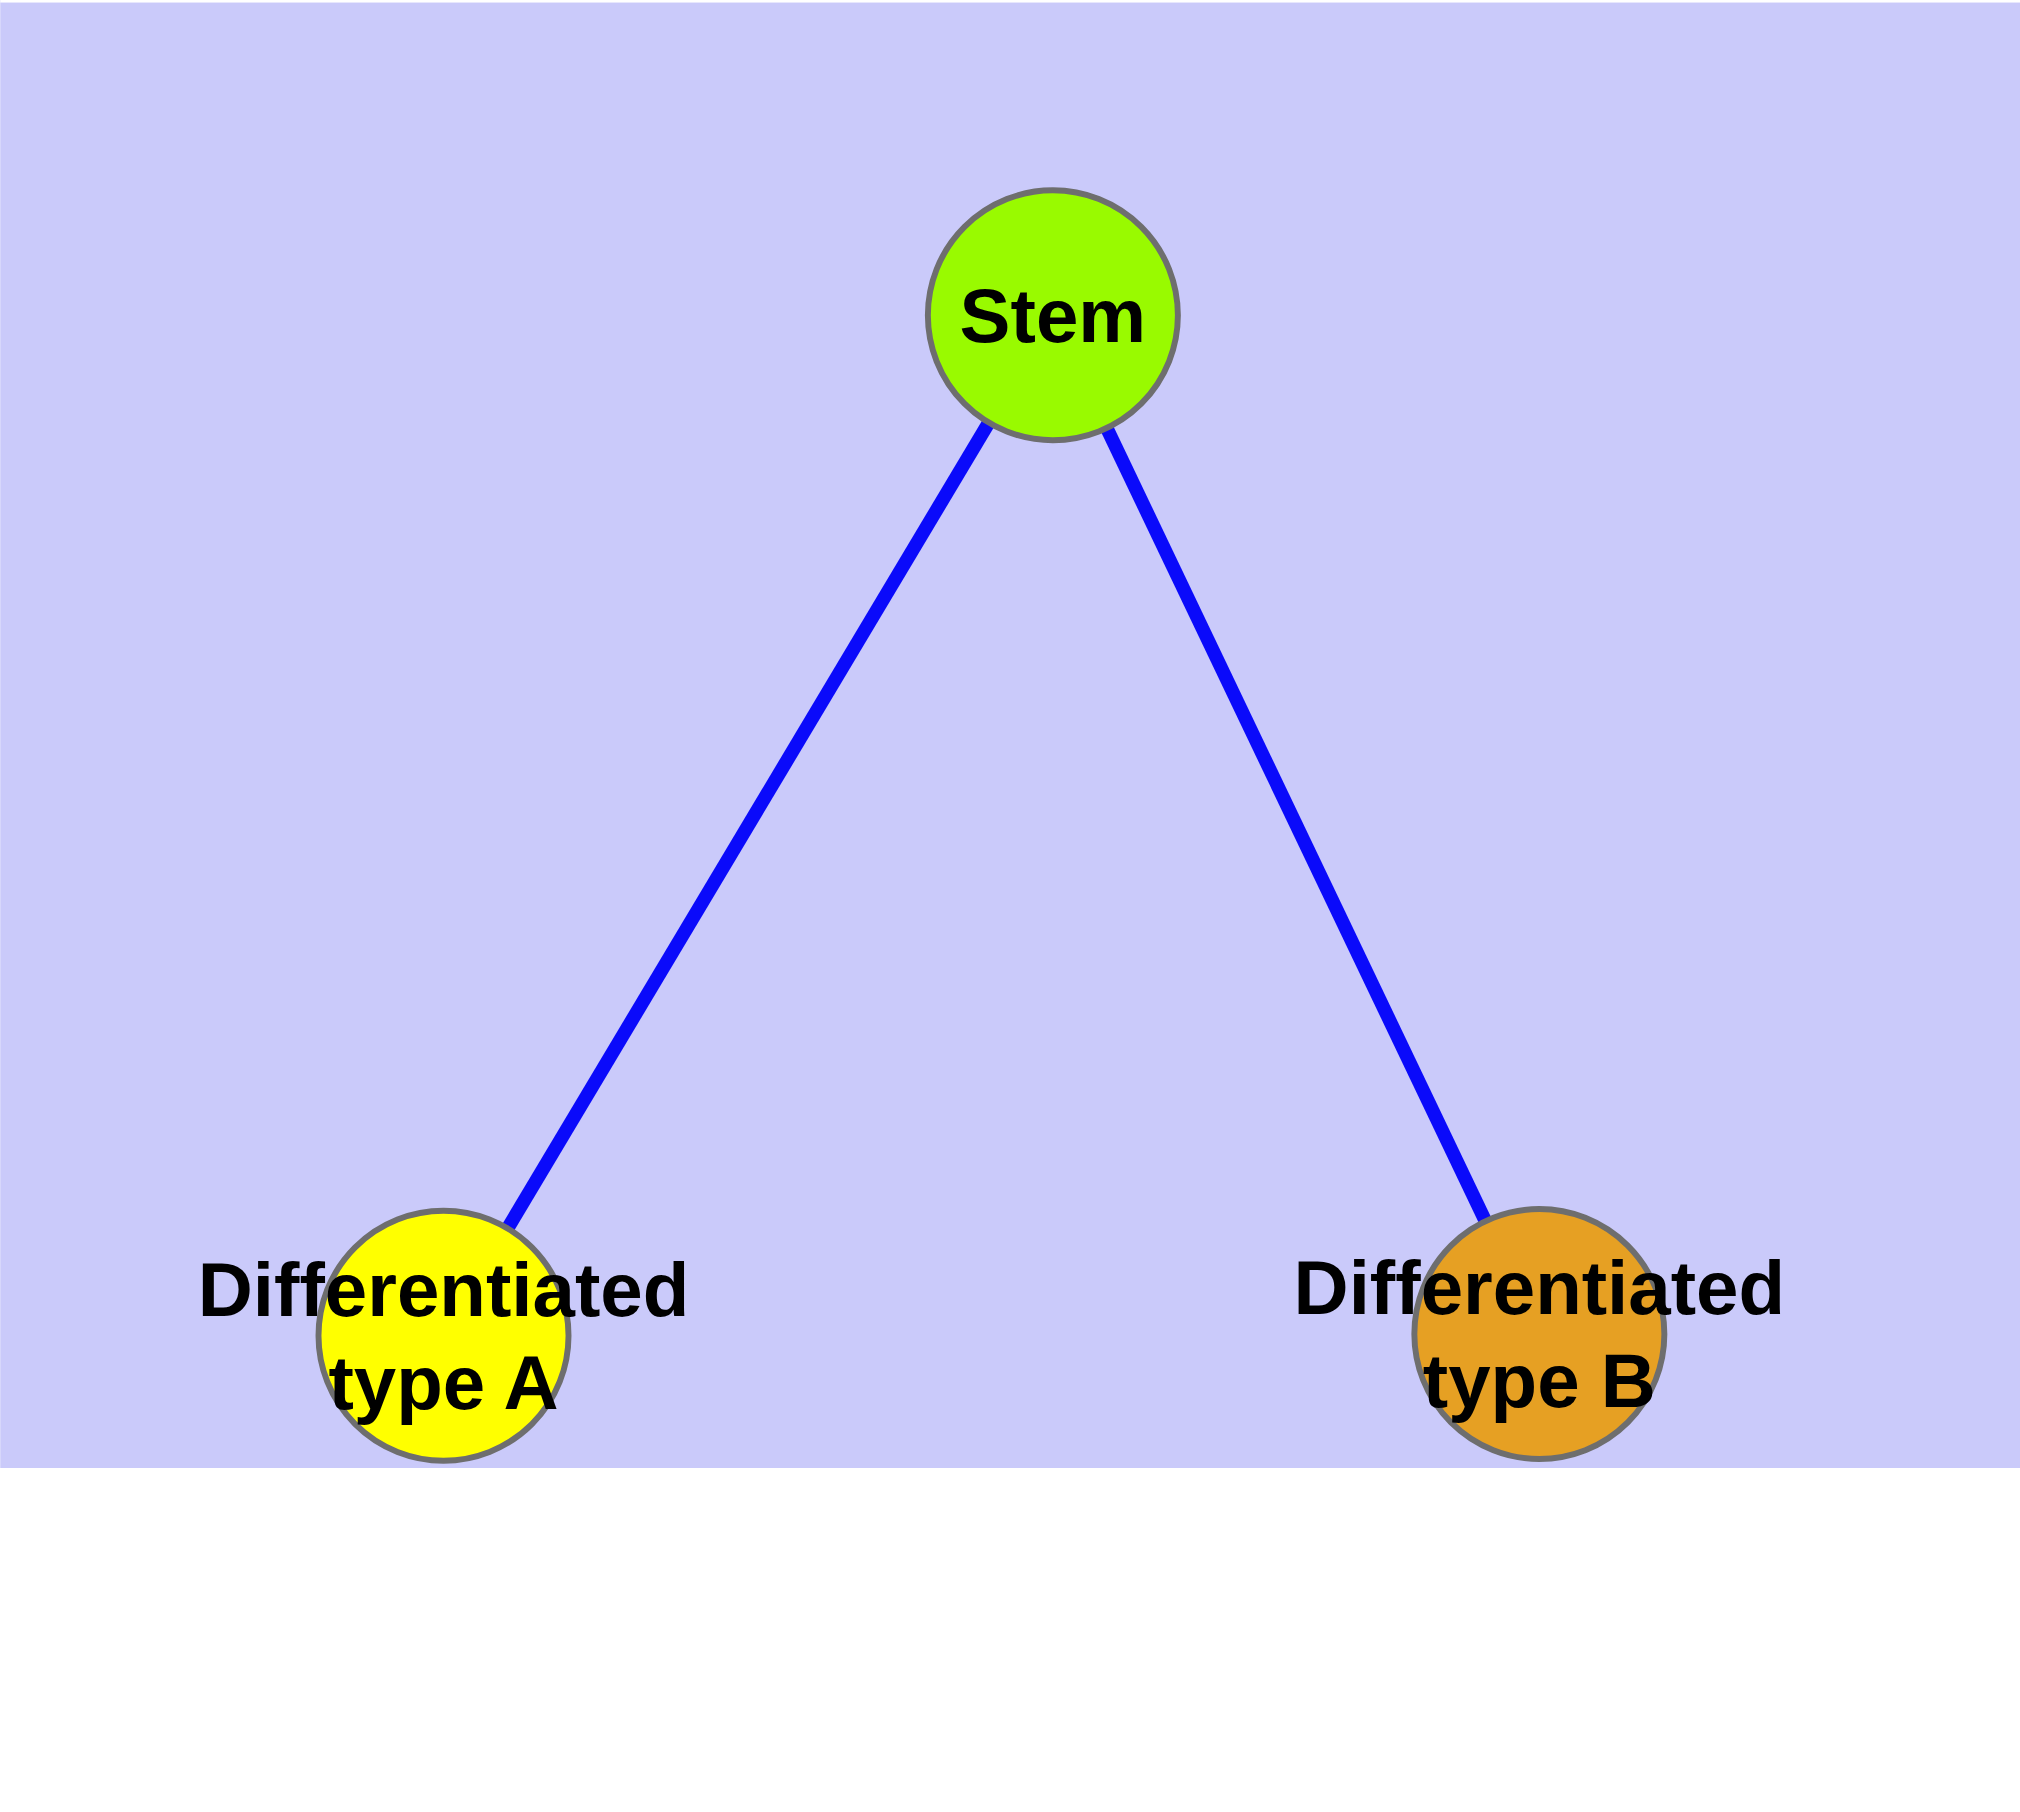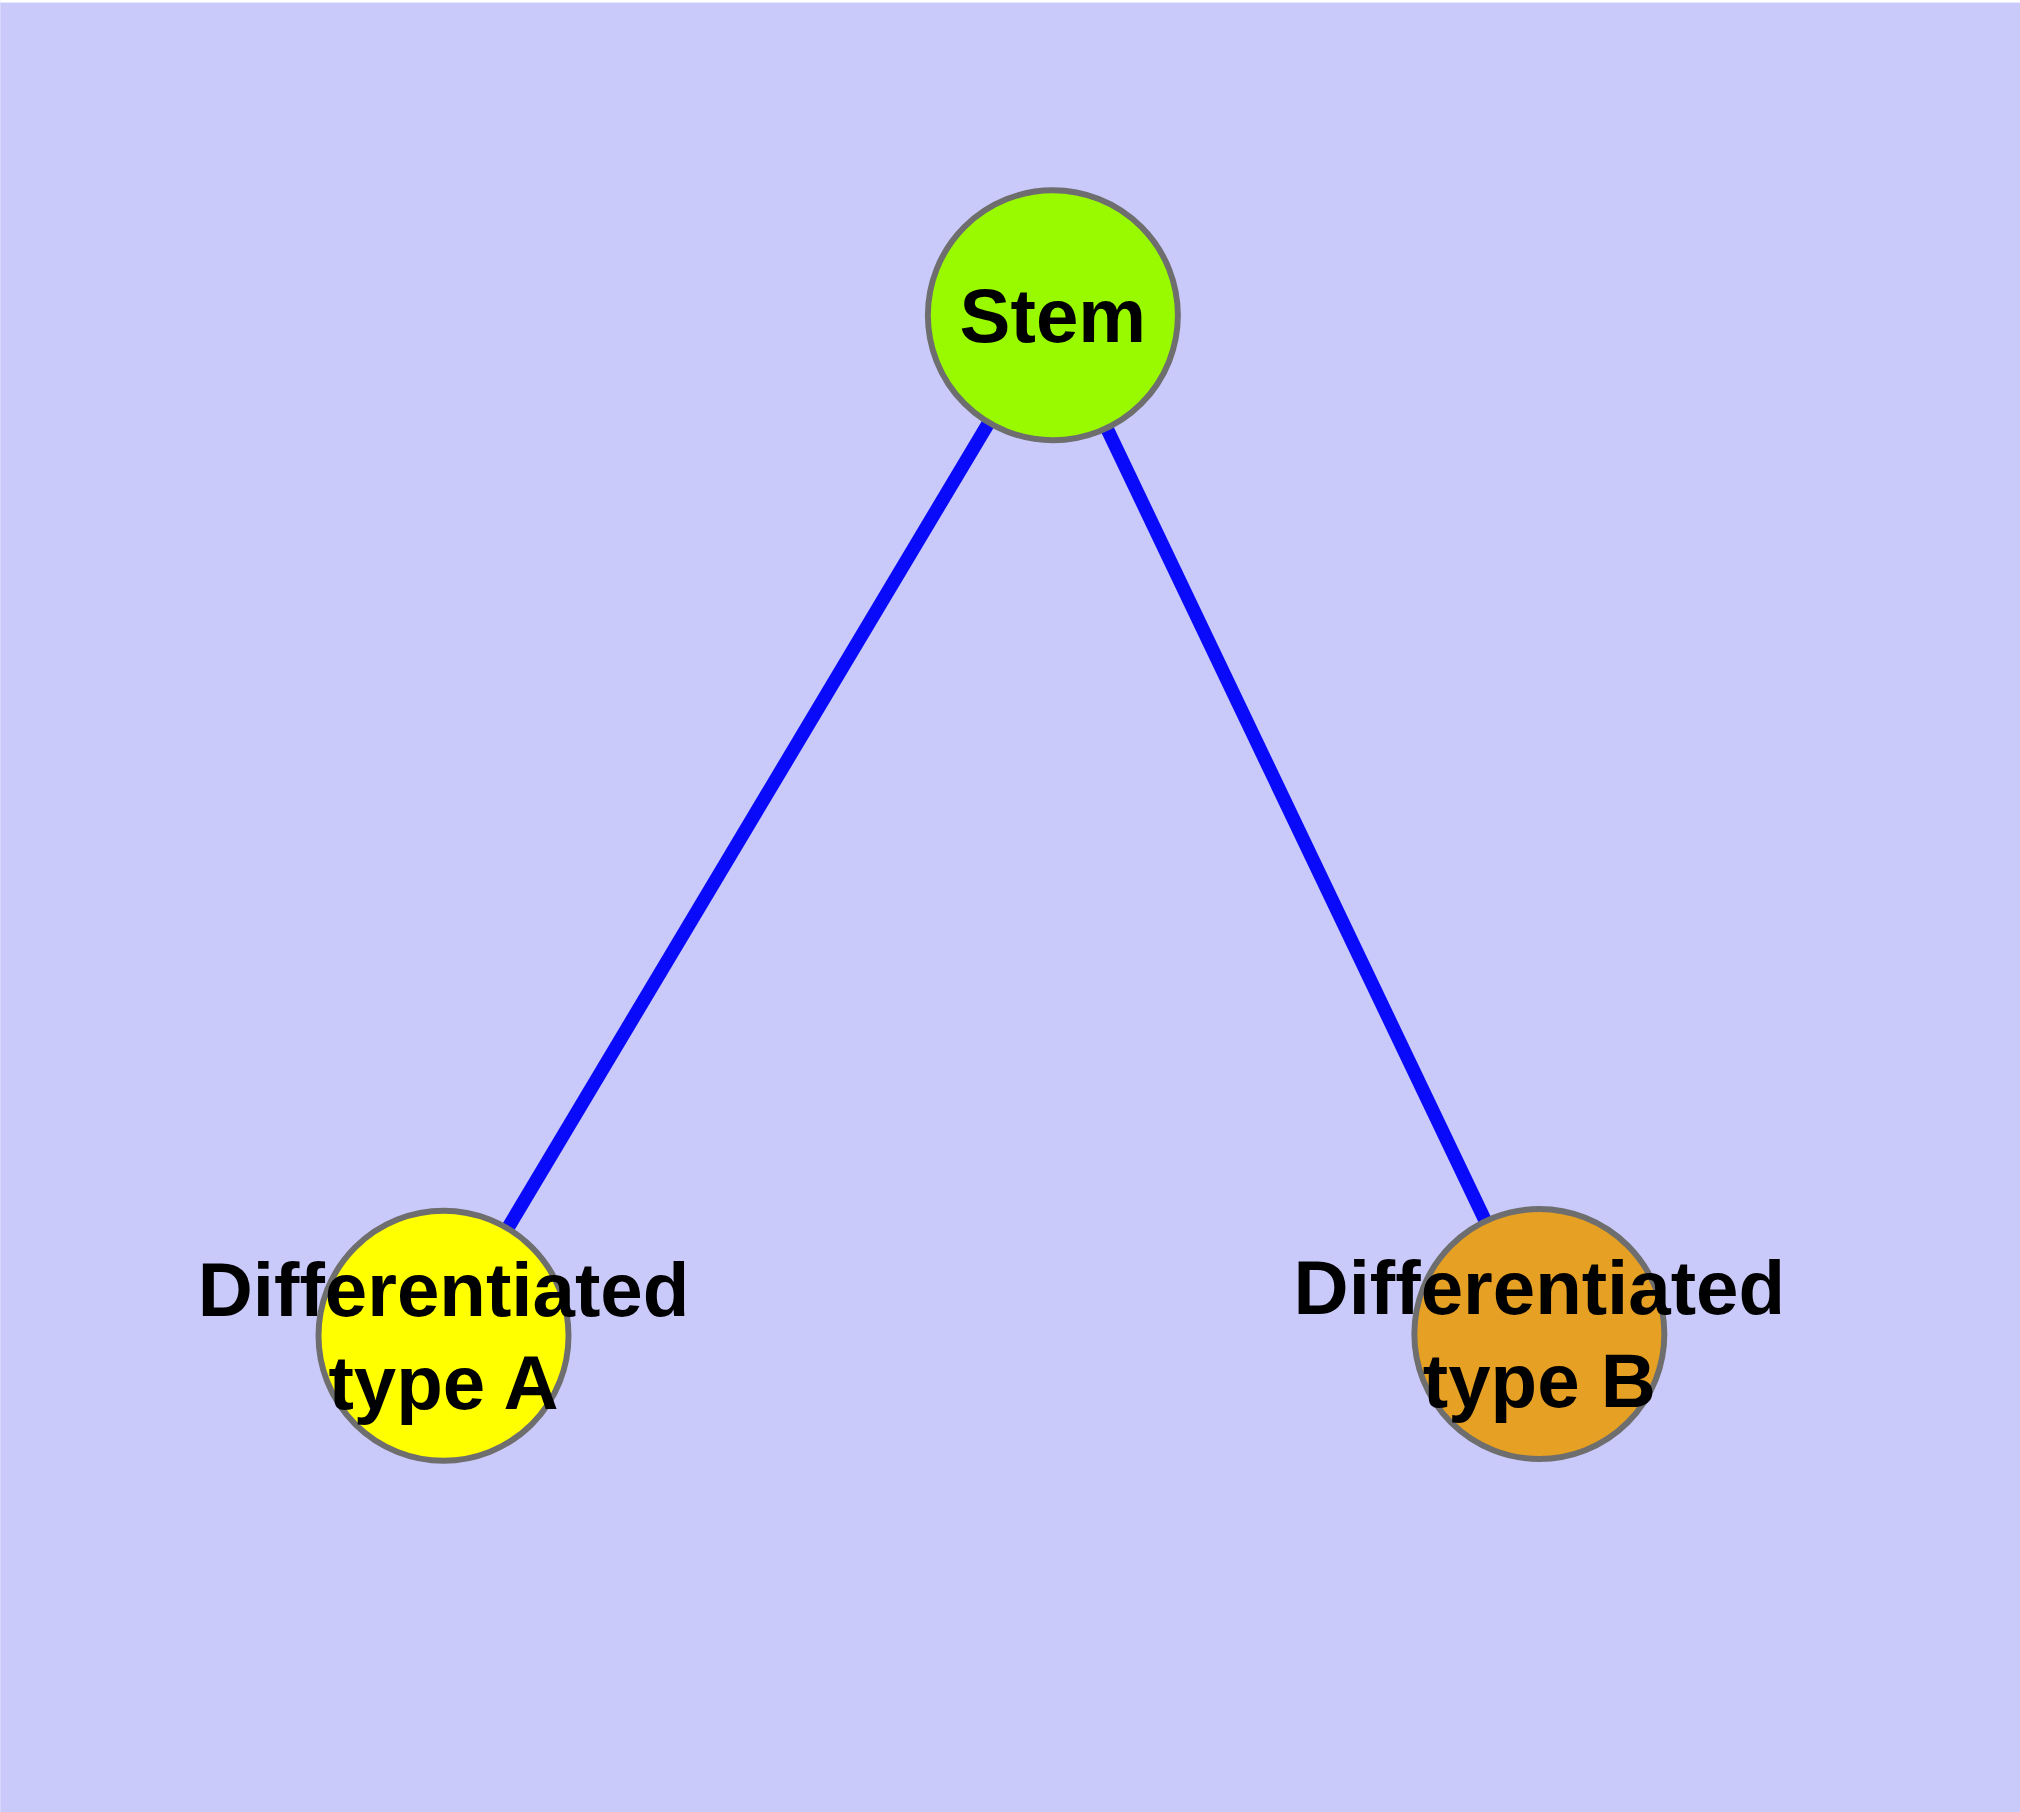--- a/index.html
+++ b/index.html
@@ -2,21 +2,21 @@
 <html style="font-size:13.6px"><head>
 <meta charset="utf-8">
 <style>
   html, body {
     margin: 0;
     padding: 0;
   }
   .canvas {
     position: relative;
     width: 2021px;
-    height: 1812px;
+    height: 1468px;
     overflow: hidden;
     font-family: "Liberation Sans", sans-serif;
   }
   .canvas svg {
     display: block;
   }
   .node-label {
     font-family: "Liberation Sans", sans-serif;
     font-weight: bold;
     font-size: 90px;

